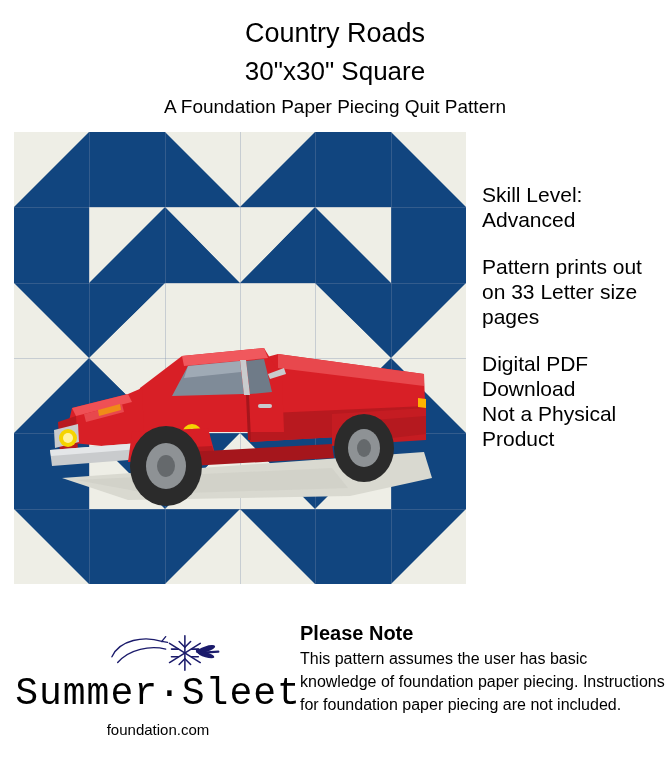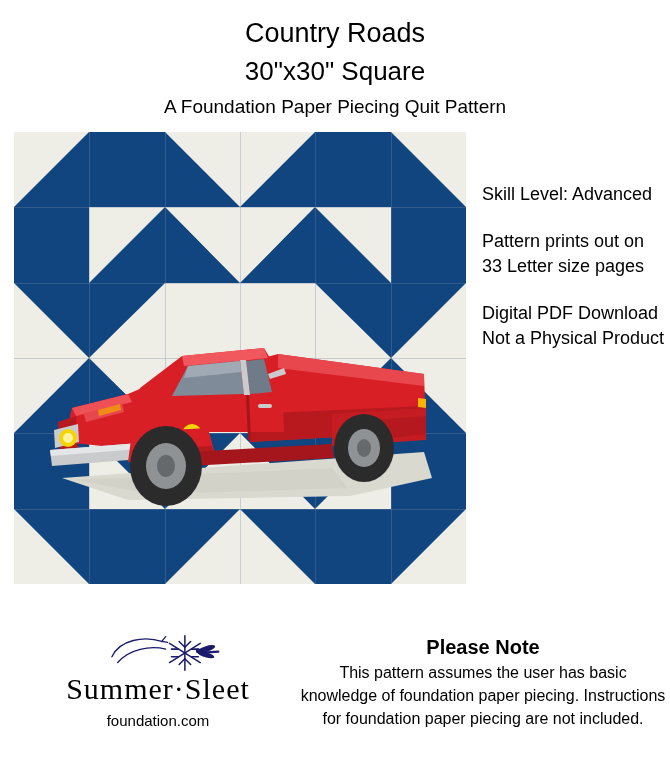--- a/index.html
+++ b/index.html
@@ -92,21 +92,21 @@
     height: 260px;
     pointer-events: none;
   }
 
   
   .sidenotes {
     position: absolute;
     left: 482px;
     top: 50px;
     width: 185px;
-    font-size: 18px;
+    font-size: 21px;
     line-height: 25px;
   }
   .sidenotes p { margin: 0 0 22px 0; }
 
   
   .footer {
     position: absolute;
     left: 0;
     top: 622px;
     width: 670px;
@@ -118,36 +118,35 @@
     left: 8px;
     top: 6px;
     width: 300px;
     text-align: center;
   }
   .brand-mark {
     height: 46px;
     position: relative;
   }
   .brand-name {
-    font-family: Liberation Serif, serif;
-    font-size: 30px;
+    font-family: Liberation Mono, monospace;
+    font-size: 38px;
     letter-spacing: 1px;
     margin-top: -2px;
   }
   .brand-url {
     font-size: 15px;
     margin-top: 6px;
   }
 
   .note {
     position: absolute;
     left: 300px;
-    top: 14px;
+    top: 0;
     width: 366px;
-    text-align: center;
   }
   .note-title {
     font-size: 20px;
     font-weight: bold;
     margin-bottom: 2px;
   }
   .note-body {
     font-size: 16px;
     line-height: 23px;
   }

